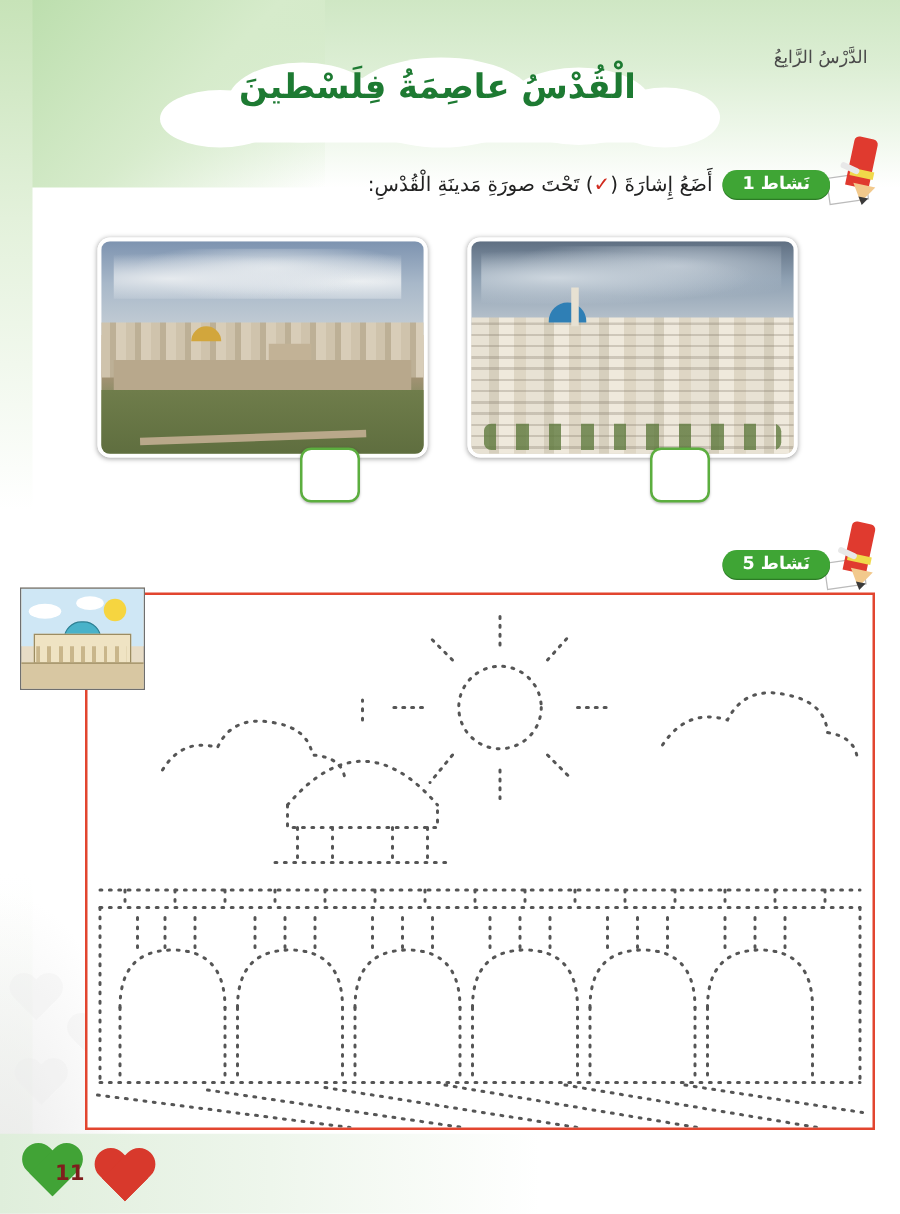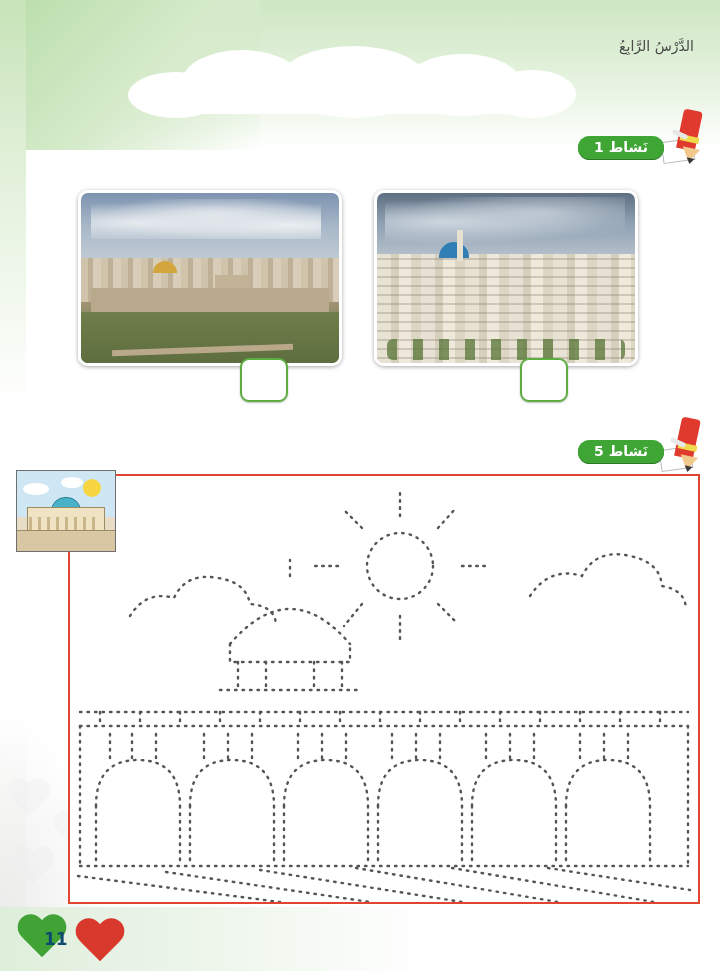--- a/index.html
+++ b/index.html
@@ -187,21 +187,21 @@
   }
   .heart:before,.heart:after{
     content:"";position:absolute;top:0;width:26px;height:42px;border-radius:26px 26px 0 0;
   }
   .heart:before{left:26px;transform:rotate(-45deg);transform-origin:0 100%;}
   .heart:after{left:0;transform:rotate(45deg);transform-origin:100% 100%;}
   .heart.green:before,.heart.green:after{background:#41a336;}
   .heart.red:before,.heart.red:after{background:#d8392c;}
   .page-num{
     position:absolute;left:44px;bottom:22px;
-    color:#0c4a6e;font-size:17px;font-weight:bold;
+    color:#7f1d1d;font-size:17px;font-weight:bold;
     z-index:5;
   }
 </style>
 </head>
 <body>
 
 <div class="page">
 
   <div class="top-band"></div>
   <div class="top-band-left"></div>
@@ -215,32 +215,34 @@
   <div class="lesson-no">الدَّرْسُ الرَّابِعُ</div>
 
   <div class="cloud">
     <div class="bub b1"></div>
       <div class="bub b2"></div>
       <div class="bub b3"></div>
     <div class="bub b4"></div>
       <div class="bub b5"></div>
       <div class="bar"></div>
   </div>
+  <div class="title">الْقُدْسُ عاصِمَةُ فِلَسْطينَ</div>
 
   <div class="mascot" style="top:110px;right:8px;">
     <div class="paper"></div>
       <div class="body"></div>
       <div class="band"></div>
     <div class="tip"></div>
       <div class="lead"></div>
       <div class="arm"></div>
   </div>
 
   <div class="activity" style="top:136px;right:56px;">
     <span class="act-badge">نَشاط 1</span>
+    <span class="act-text"><span>أَضَعُ إِشارَةَ (</span><span class="check">✓</span><span>) تَحْتَ صورَةِ مَدينَةِ الْقُدْسِ:</span></span>
   </div>
 
   <div class="photo" id="photo1" style="top:190px;right:378px;width:258px;height:170px;">
     <div class="sky"></div>
       <div class="clouds"></div>
       <div class="ground"></div>
     <div class="city"></div>
       <div class="dome"></div>
       <div class="tower"></div>
     <div class="wall"></div>

